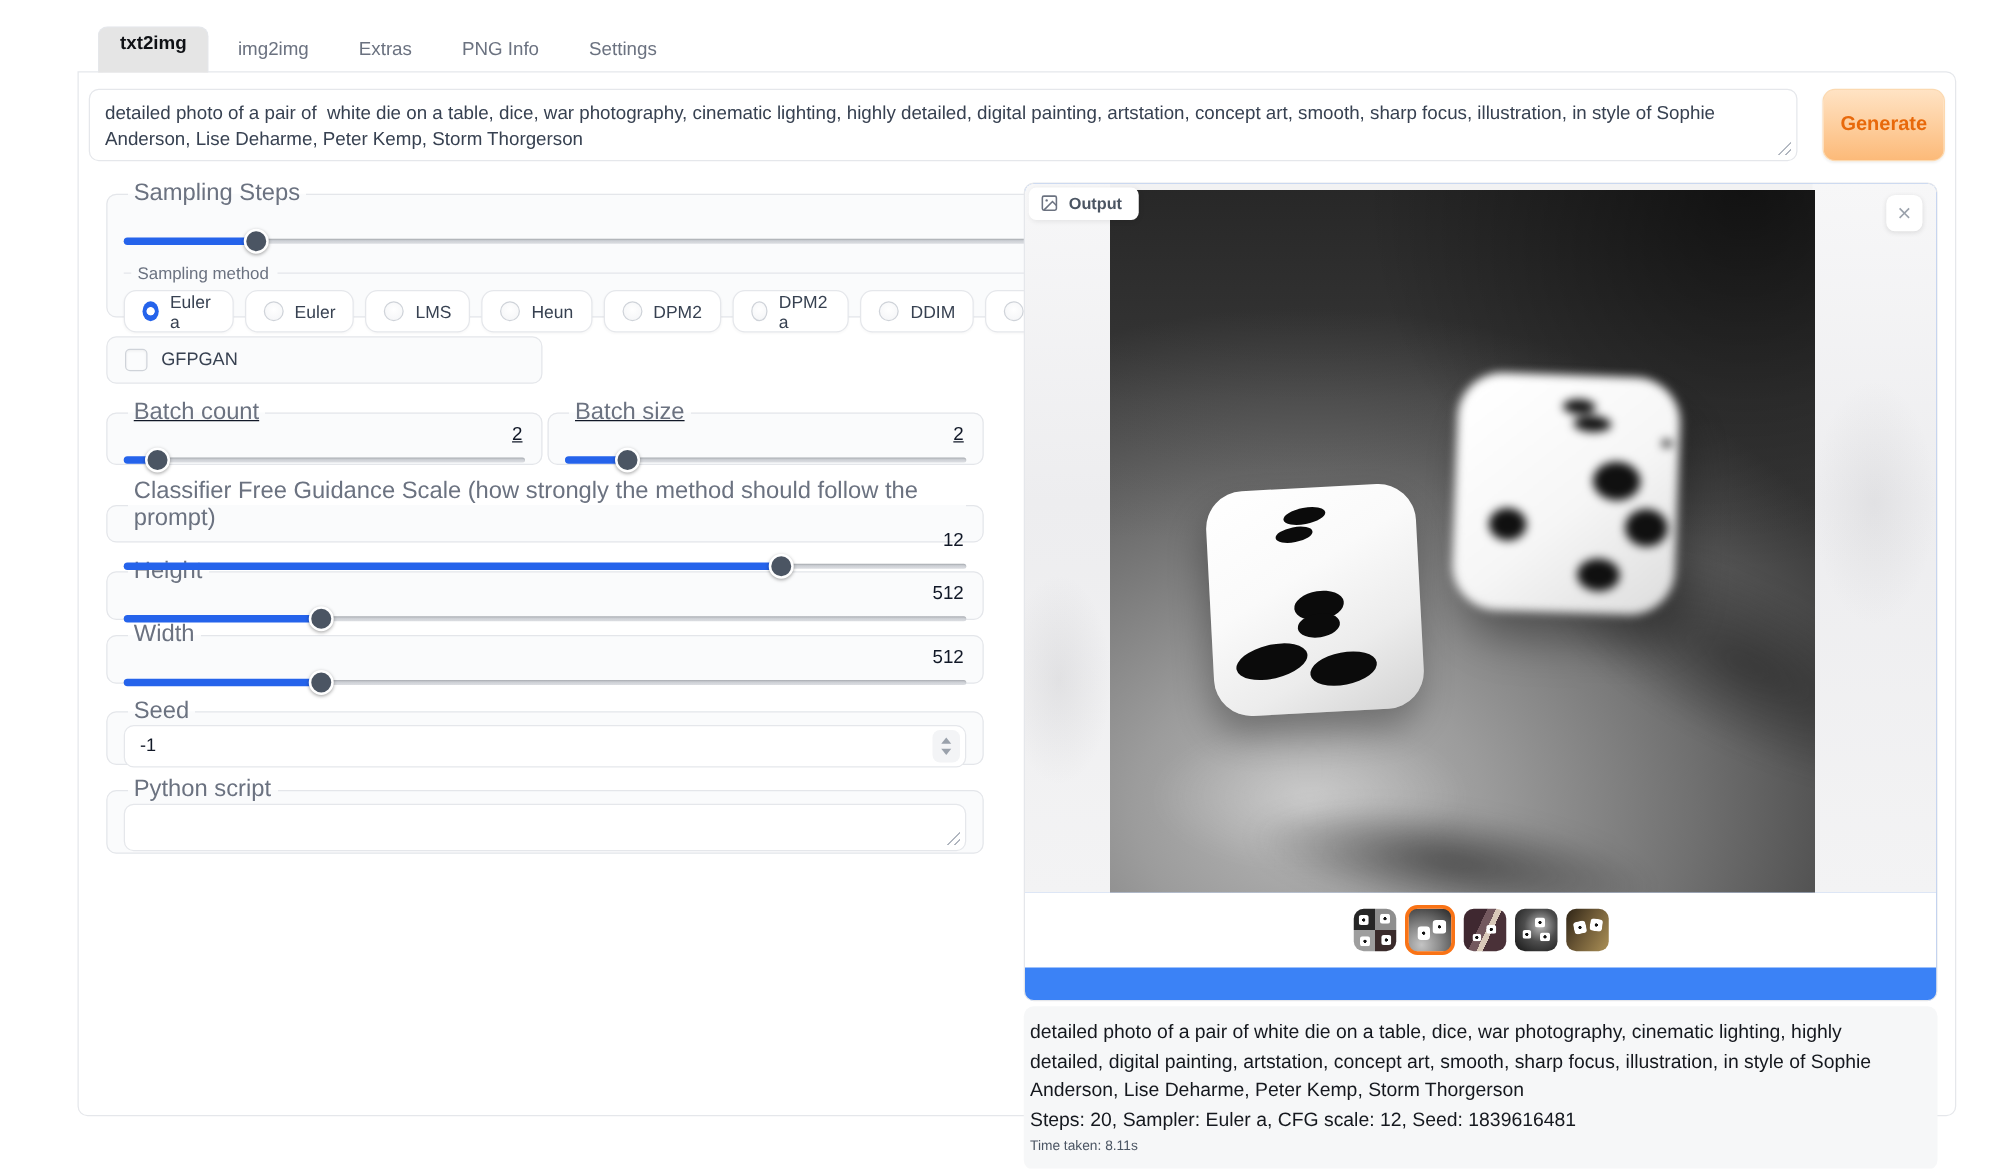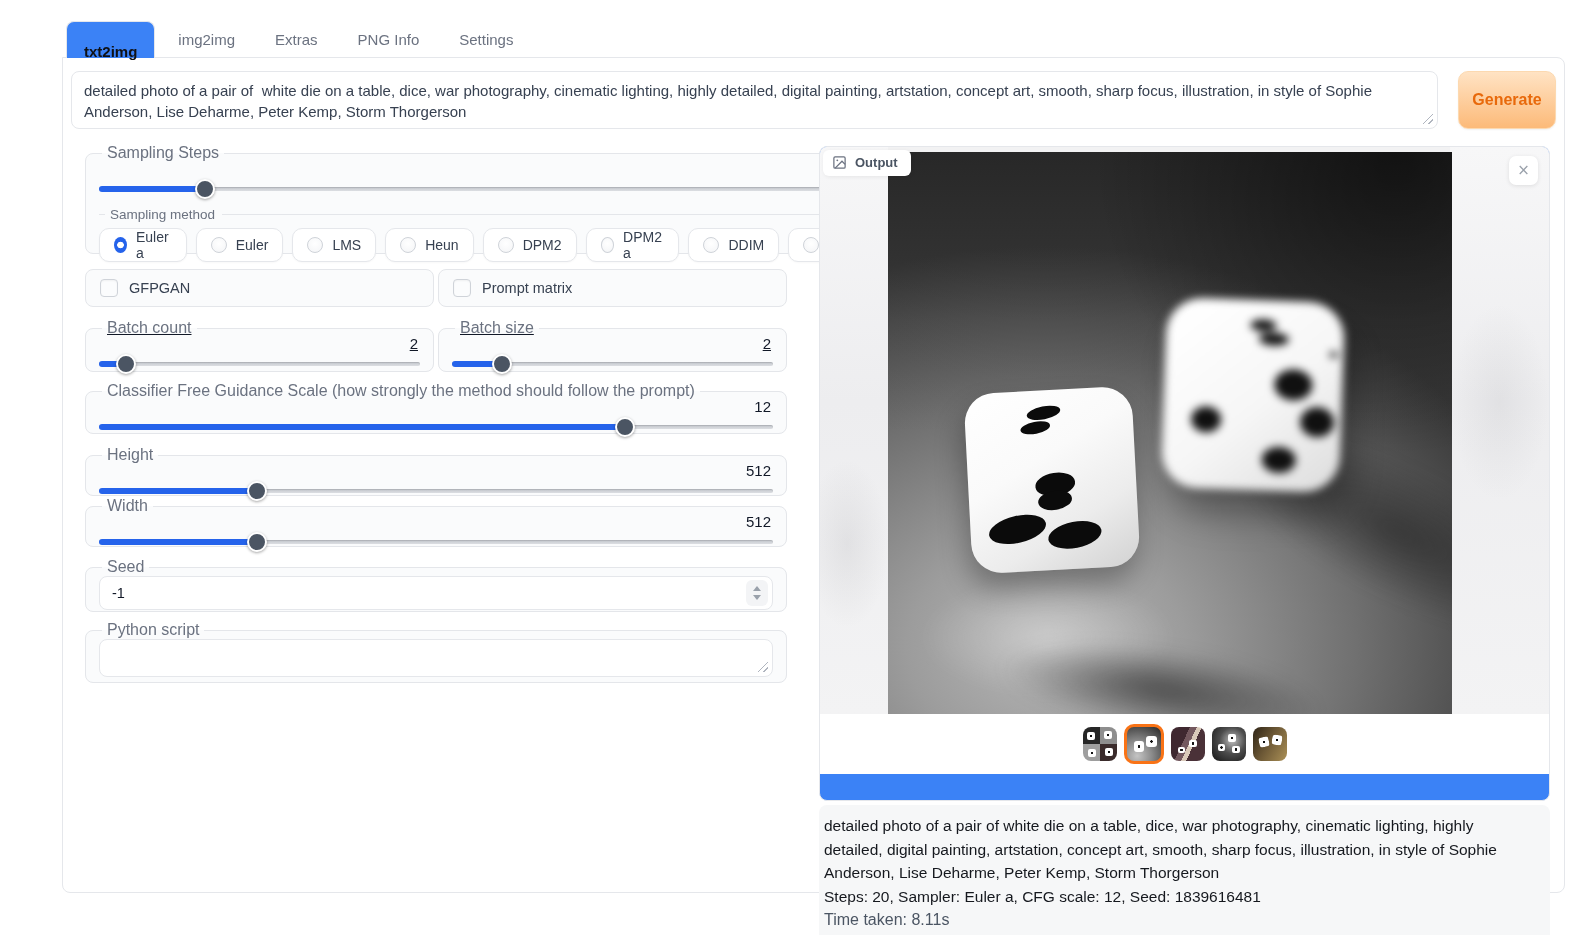--- a/index.html
+++ b/index.html
@@ -6,22 +6,22 @@
   html,body { background:#fff; }
   .app {
     position: relative; width: 1594px; height: 935px; overflow: hidden;
     background: #fff; font-family: "Liberation Sans", sans-serif; color:#111827;
   }
 
   
   .tabs { position:absolute; left:62px; top:21px; display:flex; align-items:flex-end; z-index:3; }
   .tab { font-size:15px; color:#6b7280; padding:9px 0 10px 0; margin-left:40px; cursor:pointer; }
   .tab.active {
-    margin-left:4px; padding:21px 17px 11px 17px; color:#0f1115; font-weight:700;
-    background:#3b82f6; border:1px solid #e5e7eb; border-bottom:none; border-radius:8px 8px 0 0; height:37px;
+    margin-left:16px; padding:4px 17px 11px 17px; color:#0f1115; font-weight:700;
+    background:#e5e5e5; border:1px solid #e5e7eb; border-bottom:none; border-radius:8px 8px 0 0; height:37px;
   }
   .tab.first-inactive { margin-left:23px; }
 
   
   .container {
     position:absolute; left:62px; top:57px; width:1503px; height:836px;
     background:#fff; border:1px solid #e5e7eb; border-radius:0 8px 8px 8px;
   }
 
   
@@ -43,21 +43,21 @@
     color: var(--generate_text,#e8690b); font-weight:700; font-size:16px; cursor:pointer;
     font-family:"Liberation Sans",sans-serif;
     box-shadow: 0 1px 2px rgba(0,0,0,.06);
   }
 
   
   .left-col { position:absolute; left:22px; top:86px; width:702px; }
   fieldset.box {
     border:1px solid #e4e6ea; border-radius:8px; background:#fafbfc; padding:0 13px;
   }
-  fieldset.box legend { font-size:16px; color:#6b7280; padding:0 5px; margin-left:3px; }
+  fieldset.box legend { font-size:19px; color:#6b7280; padding:0 5px; margin-left:3px; }
   .val-row { text-align:right; font-size:15px; color:#111827; height:18px; margin-top:-2px; padding-right:2px; }
   .slider { position:relative; height:20px; margin-top:1px; cursor:pointer; }
   .slider .track { position:absolute; left:0; right:0; top:8px; height:4px; border-radius:3px;
                    background:linear-gradient(180deg,#c3c7cd,#dcdee2); box-shadow:inset 0 1px 1px rgba(0,0,0,.12); }
   .slider .fill { position:absolute; left:0; top:7px; height:6px; border-radius:3px; background:var(--accent_blue,#2563eb); }
   .slider .thumb { position:absolute; right:-10px; top:-7px; width:20px; height:20px; border-radius:50%;
                    background:#4b5563; border:2px solid #fff; box-shadow:0 1px 3px rgba(0,0,0,.35); }
 
   .sampling-box { height:110px; }
   .sub-legend { display:flex; align-items:center; font-size:13.5px; color:#6b7280; margin-top:6px; height:18px; }
@@ -156,21 +156,21 @@
           background-image:radial-gradient(circle at 50% 50%, #111 1.1px, transparent 1.5px); }
   .t1 { background:conic-gradient(from 0deg at 50% 50%, #8e8e8e 0 25%, #3a2b2b 25% 50%, #9e9e9e 50% 75%, #262626 75% 100%); }
   .t2 { background:radial-gradient(circle at 30% 85%, #c4c4c4, #8a8a8a 40%, #2e2e2e 95%); }
   .t3 { background:linear-gradient(115deg, #3f2830 0 38%, #73585e 38% 52%, #d9c9b9 52% 62%, #4a3138 62% 100%); }
   .t4 { background:radial-gradient(circle at 60% 40%, #bdbdbd, #4d4d4d 45%, #141414 100%); }
   .t5 { background:linear-gradient(120deg, #2e2416 0%, #6b5735 45%, #ab9056 100%); }
 
   
   .caption { margin-top:4px; width:731px; background:#f6f7f8; border-radius:8px; padding:9px 16px 13px 5px; }
   .cap-prompt, .cap-params { font-size:15.5px; line-height:23.5px; color:#15181e; }
-  .cap-time { font-size:16px; color:#4b5563; margin-top:3px; }
+  .cap-time { font-size:11px; color:#4b5563; margin-top:3px; }
 </style>
 </head>
 <body>
 
 <div class="app">
 
   <div class="tabs">
     <div class="tab active">txt2img</div>
     <div class="tab first-inactive">img2img</div>
     <div class="tab">Extras</div>
@@ -235,24 +235,20 @@
             <span class="radio-dot"></span>
             <span>PLMS</span>
           </div>
         </div>
       </fieldset>
 
       <div class="two-col check-row">
         <div class="check-cell">
           <span class="checkbox"></span>
           <span class="check-label">GFPGAN</span>
-        </div>
-        <div class="check-cell">
-          <span class="checkbox"></span>
-          <span class="check-label">Prompt matrix</span>
         </div>
       </div>
 
       <div class="two-col batch-row">
         <fieldset class="box slider-box">
           <legend>Batch count</legend>
           <div class="val-row">2</div>
           <div class="slider">
             <div class="track"></div>
             <div class="fill" style="width: 8.5%;">

